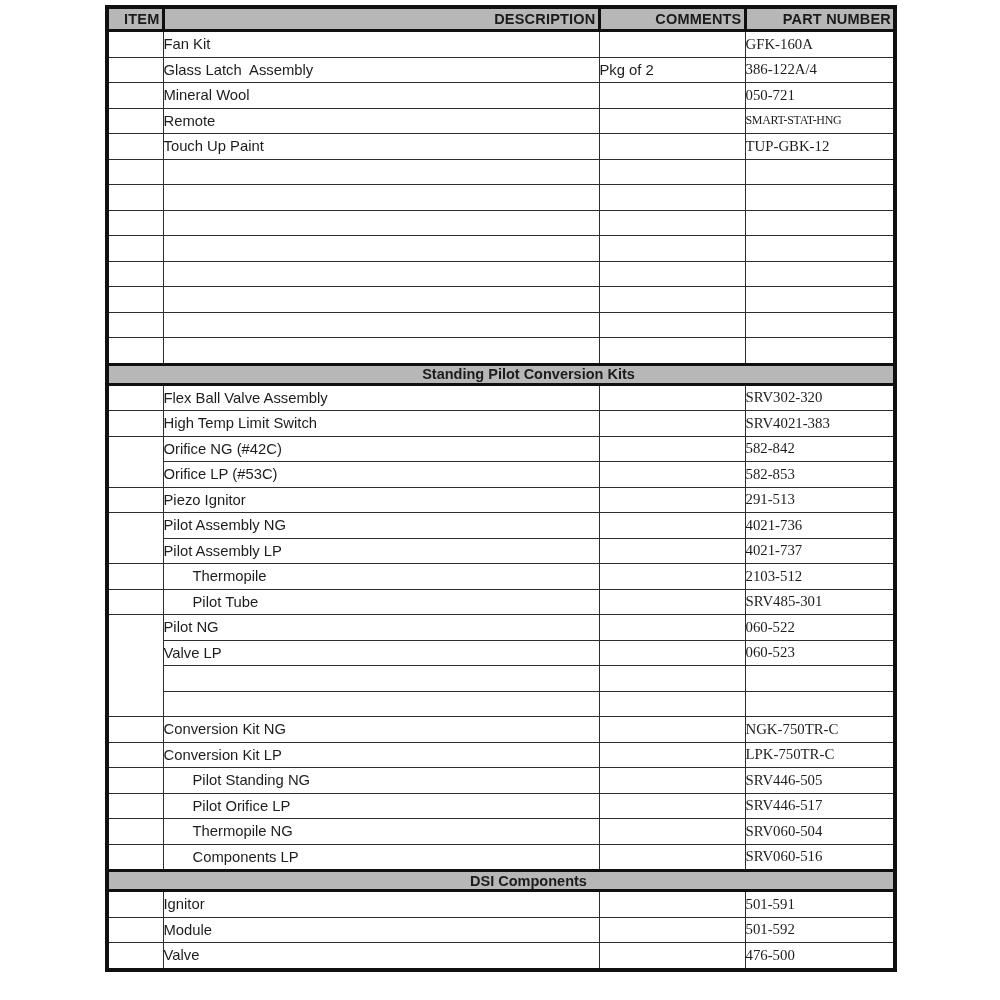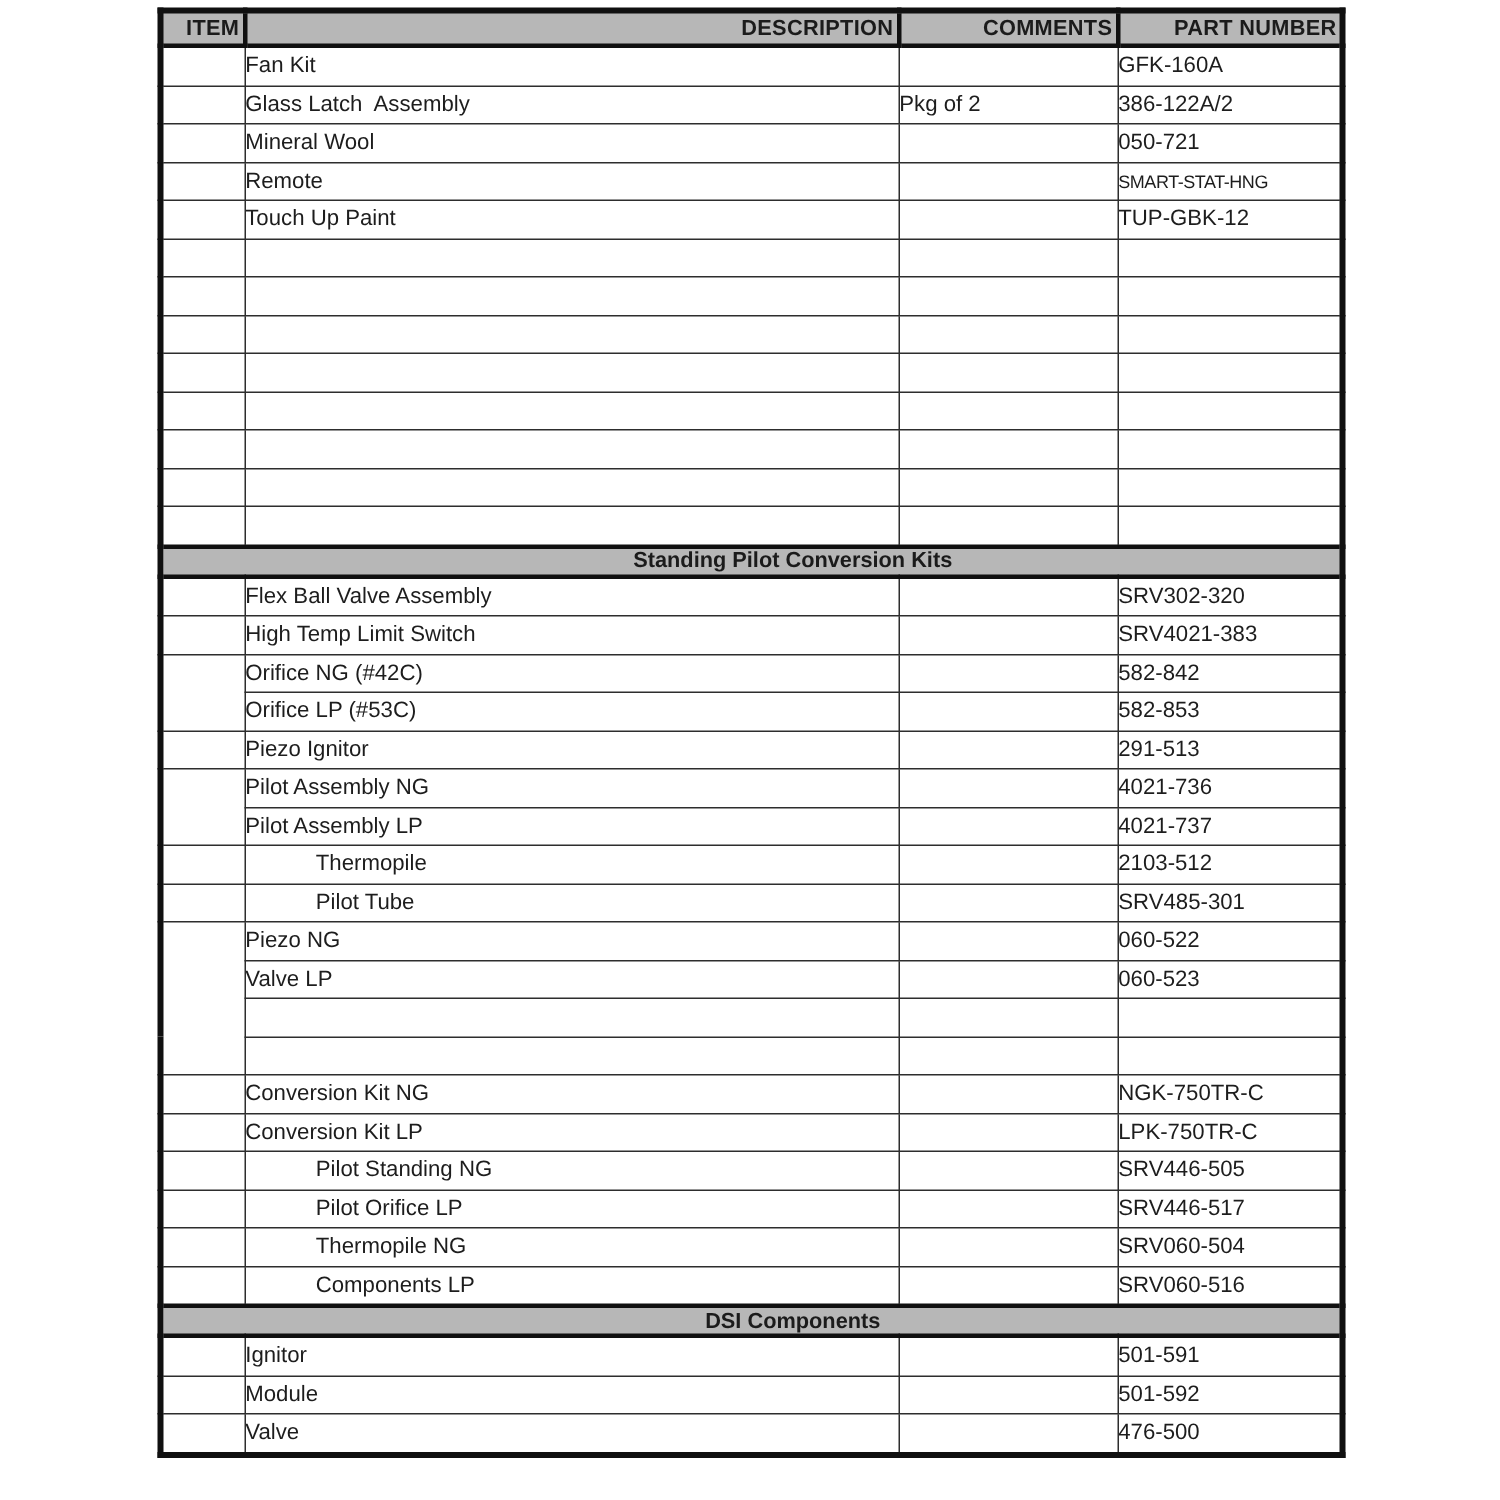--- a/index.html
+++ b/index.html
@@ -49,29 +49,30 @@
     padding: 0;
     vertical-align: middle;
     overflow: hidden;
   }
   td.item { }
   td.desc {
     padding-left: 13px;
     white-space: pre;
   }
   td.desc.indent {
-    padding-left: 47px;
+    padding-left: 29px;
   }
   td.comments {
     padding-left: 16px;
     white-space: pre;
   }
   td.part {
     padding-left: 12px;
     white-space: pre;
+    font-family: Liberation Serif, serif;
   }
   td.part.small {
     font-size: 12px;
     letter-spacing: -0.3px;
   }
   tr.section-row td {
     background: #b7b7b7;
     border-top: 3px solid #101010;
     border-bottom: 3px solid #101010;
     font-weight: bold;
@@ -106,21 +107,21 @@
           <tr>
             <td class="item"></td>
             <td class="desc">Fan Kit</td>
             <td class="comments"></td>
             <td class="part">GFK-160A</td>
           </tr>
           <tr>
             <td class="item"></td>
             <td class="desc">Glass Latch  Assembly</td>
             <td class="comments">Pkg of 2</td>
-            <td class="part">386-122A/2</td>
+            <td class="part">386-122A/4</td>
           </tr>
           <tr>
             <td class="item"></td>
             <td class="desc">Mineral Wool</td>
             <td class="comments"></td>
             <td class="part">050-721</td>
           </tr>
           <tr>
             <td class="item"></td>
             <td class="desc">Remote</td>
@@ -231,21 +232,21 @@
             <td class="part">2103-512</td>
           </tr>
           <tr>
             <td class="item"></td>
             <td class="desc indent">Pilot Tube</td>
             <td class="comments"></td>
             <td class="part">SRV485-301</td>
           </tr>
           <tr>
             <td class="item" rowspan="4"></td>
-            <td class="desc">Piezo NG</td>
+            <td class="desc">Pilot NG</td>
             <td class="comments"></td>
             <td class="part">060-522</td>
           </tr>
           <tr>
             <td class="desc">Valve LP</td>
             <td class="comments"></td>
             <td class="part">060-523</td>
           </tr>
           <tr>
             <td class="desc"></td>

